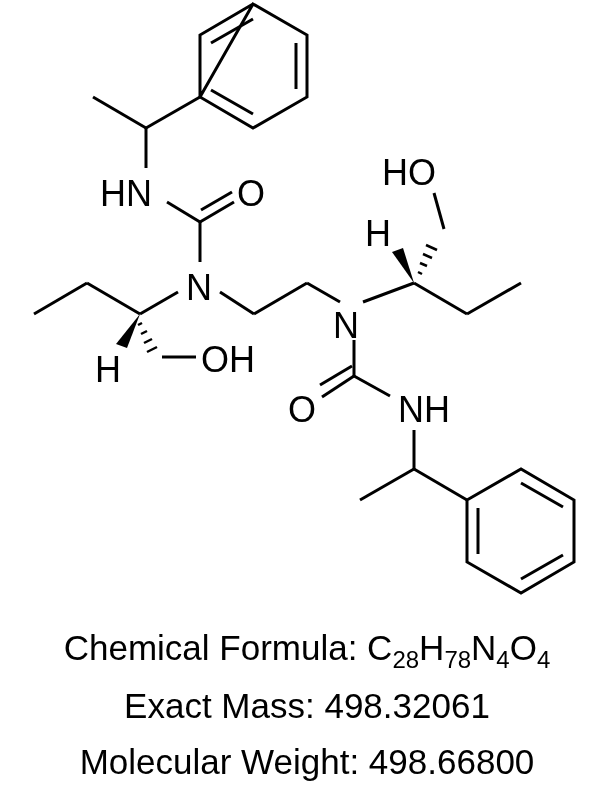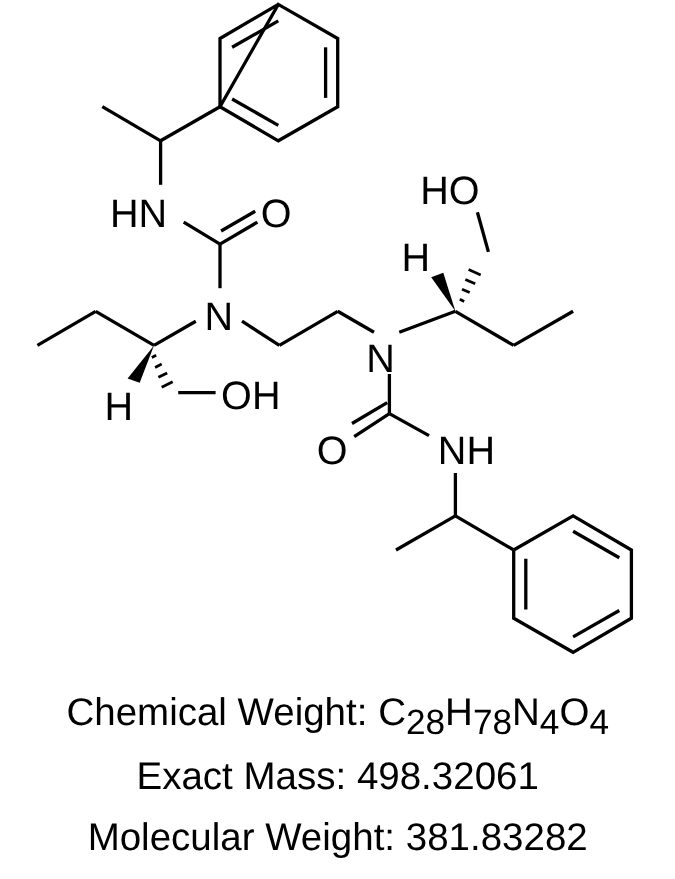--- a/index.html
+++ b/index.html
@@ -1,21 +1,21 @@
 <!DOCTYPE html>
 <html><head>
 <meta charset="utf-8">
 <style>
   html, body { margin: 0; padding: 0; background: #ffffff; }
   body { width: 614px; height: 799px; position: relative; overflow: hidden; font-family: "Liberation Sans", sans-serif; }
   svg.mol { position: absolute; left: 0; top: 0; }
   .bond { stroke: #000; stroke-width: 3; fill: none; stroke-linecap: butt; }
   .atom { font-family: "Liberation Sans", sans-serif; font-size: 36px; fill: #000; }
   .info { position: absolute; left: 0; width: 614px; text-align: center; color: #000; font-size: 35px; line-height: 40px; }
-  .info sub { font-size: 32px; vertical-align: -8px; line-height: 0; }
+  .info sub { font-size: 24px; vertical-align: -8px; line-height: 0; }
 </style>
 </head>
 <body>
 
 <svg class="mol" width="614" height="600" viewBox="0 0 614 600">
 
   <g>
     <polyline class="bond" points="200,97 253,4 307,35 307,97 253,128 200,97 200,35 253,4"></polyline>
     <line class="bond" x1="211" y1="43" x2="253" y2="19"></line>
     <line class="bond" x1="296" y1="43" x2="296" y2="89"></line>
@@ -84,16 +84,16 @@
   <line class="bond" x1="414" y1="469" x2="467" y2="500"></line>
   <g>
     <polyline class="bond" points="467,500 521,469 574,500 574,562 521,593 467,562 467,500"></polyline>
     <line class="bond" x1="478" y1="508" x2="478" y2="554"></line>
     <line class="bond" x1="521" y1="483" x2="563" y2="507"></line>
     <line class="bond" x1="563" y1="555" x2="521" y2="579"></line>
   </g>
 </svg>
 
 <div class="info" style="top:628px;">
-  <span>Chemical Weight: </span><span>C</span><sub>28</sub><span>H</span><sub>78</sub><span>N</span><sub>4</sub><span>O</span><sub>4</sub>
+  <span>Chemical Formula: </span><span>C</span><sub>28</sub><span>H</span><sub>78</sub><span>N</span><sub>4</sub><span>O</span><sub>4</sub>
 </div>
 <div class="info" style="top:686px;">Exact Mass: 498.32061</div>
-<div class="info" style="top:742px;">Molecular Weight: 381.83282</div>
+<div class="info" style="top:742px;">Molecular Weight: 498.66800</div>
 
 </body></html>

